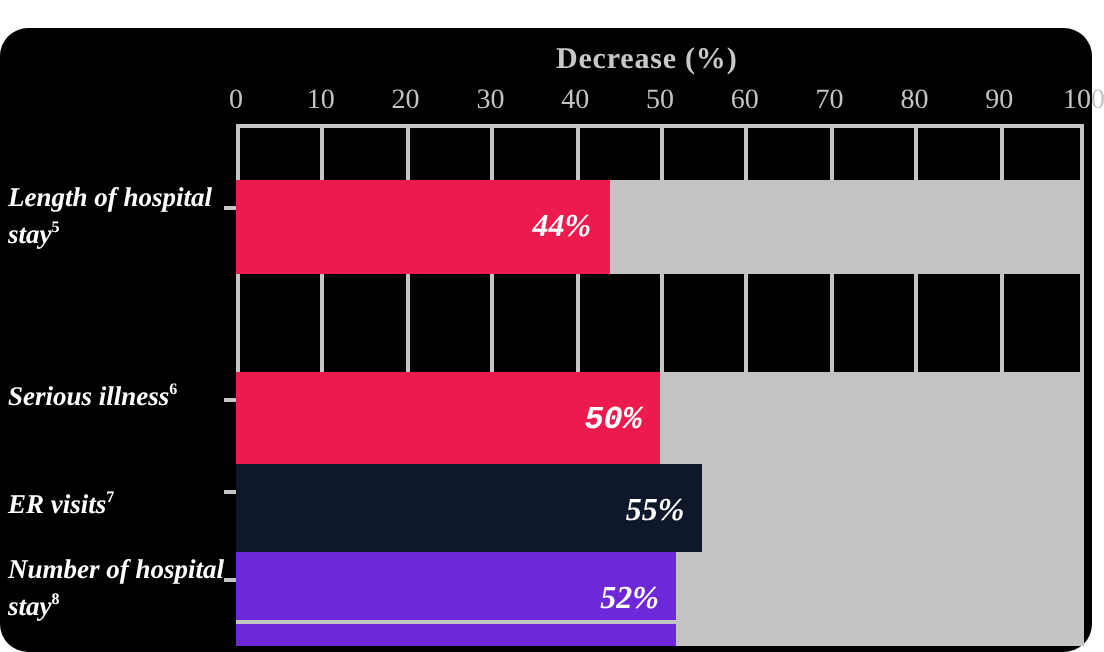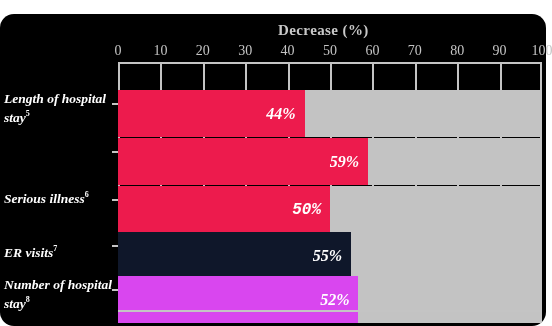--- a/index.html
+++ b/index.html
@@ -211,48 +211,41 @@
     <div class="gridline" style="left:100%;margin-left:-2px"></div>
 
     <div class="row" style="top:26px">
       <div class="tick-stub"></div>
       <div class="bar-track" style="background: rgb(195, 195, 195);"></div>
       <div class="bar-fill" id="fill-0" style="width: 44%; background: rgb(237, 27, 77);">
         <span class="bar-value">44%</span>
       </div>
     </div>
 
-    <div class="row" style="top:74px">
-      <div class="tick-stub"></div>
-      <div class="bar-track" style="background: rgb(195, 195, 195);"></div>
-      <div class="bar-fill" id="fill-1" style="width: 59%; background: rgb(237, 27, 77);">
-        <span class="bar-value">59%</span>
-      </div>
-    </div>
 
     <div class="row" style="top:122px">
       <div class="tick-stub"></div>
       <div class="bar-track" style="background: rgb(195, 195, 195);"></div>
       <div class="bar-fill" id="fill-2" style="width: 50%; background: rgb(237, 27, 77); font-family: Liberation Mono, monospace;">
         <span class="bar-value">50%</span>
       </div>
     </div>
 
     <div class="row" style="top:168px">
       <div class="tick-stub"></div>
       <div class="bar-track" style="background: rgb(195, 195, 195);"></div>
       <div class="bar-fill" id="fill-3" style="width: 55%; background: #0f172a;">
         <span class="bar-value">55%</span>
       </div>
     </div>
 
     <div class="row" style="top:212px">
       <div class="tick-stub"></div>
       <div class="bar-track" style="background: rgb(195, 195, 195);"></div>
-      <div class="bar-fill" id="fill-4" style="width: 52%; background: #d946ef; padding-left: 20px;">
+      <div class="bar-fill" id="fill-4" style="width: 52%; background: #6d28d9;">
         <span class="bar-value">52%</span>
       </div>
     </div>
   </div>
 
   <div class="bottom-rule"></div>
 
   <div class="cat-label" style="top:91px">
     <span>Length of hospital stay</span><sup>5</sup>
   </div>

